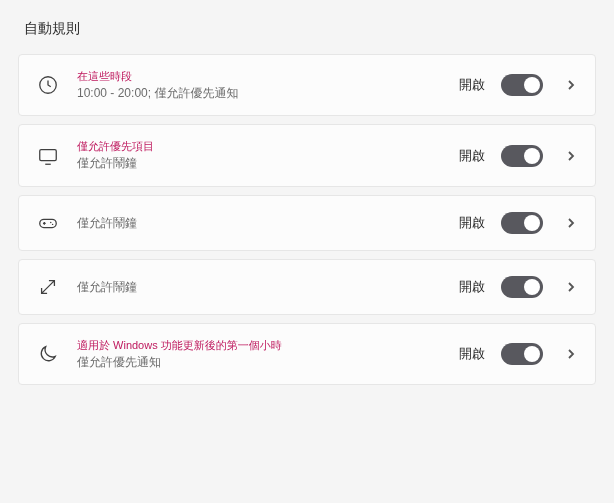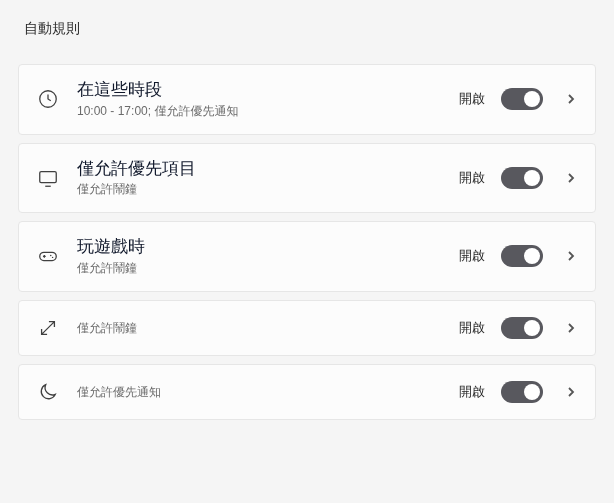--- a/index.html
+++ b/index.html
@@ -8,21 +8,21 @@
     font-family: "Microsoft YaHei", "Segoe UI", sans-serif;
     width: 614px;
     height: 503px;
     padding: 20px 18px;
     color: #1a1a1a;
   }
   .section-title {
     font-size: 14px;
     font-weight: 400;
     color: #2a2a2a;
-    margin-bottom: 26px;
+    margin-bottom: 16px;
     padding-left: 6px;
   }
   .card {
     background: #fcfcfc;
     border: 1px solid #e6e6e6;
     border-radius: 4px;
     padding: 14px 16px;
     margin-bottom: 8px;
     display: flex;
     align-items: center;
@@ -36,22 +36,22 @@
     align-items: center;
     justify-content: center;
     color: #404040;
   }
   .icon-slot svg { width: 22px; height: 22px; stroke: #404040; fill: none; stroke-width: 1.4; }
   .text-col {
     flex: 1 1 auto;
     min-width: 0;
   }
   .title {
-    font-size: 17px;
-    color: #0f172a;
+    font-size: 11px;
+    color: #be185d;
     line-height: 1.35;
   }
   .subtitle {
     font-size: 12px;
     color: #6b6b6b;
     margin-top: 2px;
     line-height: 1.3;
   }
   .status {
     font-size: 13px;
@@ -95,21 +95,21 @@
 
 <div class="card">
   <div class="icon-slot">
     <svg viewBox="0 0 24 24">
         <circle cx="12" cy="12" r="9"></circle>
         <path d="M12 7v5l3 2"></path>
       </svg>
   </div>
   <div class="text-col">
     <div class="title">在這些時段</div>
-    <div class="subtitle">10:00 - 17:00; 僅允許優先通知</div>
+    <div class="subtitle">10:00 - 20:00; 僅允許優先通知</div>
   </div>
   <div class="status">開啟</div>
   <div class="toggle"></div>
   <div class="chevron">
     <svg viewBox="0 0 10 10">
         <path d="M3 1l4 4-4 4"></path>
       </svg>
   </div>
 </div>
 
@@ -136,21 +136,20 @@
 <div class="card">
   <div class="icon-slot">
     <svg viewBox="0 0 24 24">
         <rect x="3" y="8" width="18" height="9" rx="4.5"></rect>
         <path d="M8 11v3M6.5 12.5h3"></path>
         <circle cx="15" cy="11.5" r="0.8" fill="#404040" stroke="none"></circle>
         <circle cx="17" cy="13.5" r="0.8" fill="#404040" stroke="none"></circle>
       </svg>
   </div>
   <div class="text-col">
-    <div class="title">玩遊戲時</div>
     <div class="subtitle">僅允許鬧鐘</div>
   </div>
   <div class="status">開啟</div>
   <div class="toggle"></div>
   <div class="chevron">
     <svg viewBox="0 0 10 10">
         <path d="M3 1l4 4-4 4"></path>
       </svg>
   </div>
 </div>
@@ -173,20 +172,21 @@
   </div>
 </div>
 
 <div class="card">
   <div class="icon-slot">
     <svg viewBox="0 0 24 24">
         <path d="M20 14.5A8 8 0 0 1 9.5 4a8 8 0 1 0 10.5 10.5z"></path>
       </svg>
   </div>
   <div class="text-col">
+    <div class="title">適用於 Windows 功能更新後的第一個小時</div>
     <div class="subtitle">僅允許優先通知</div>
   </div>
   <div class="status">開啟</div>
   <div class="toggle"></div>
   <div class="chevron">
     <svg viewBox="0 0 10 10">
         <path d="M3 1l4 4-4 4"></path>
       </svg>
   </div>
 </div>

